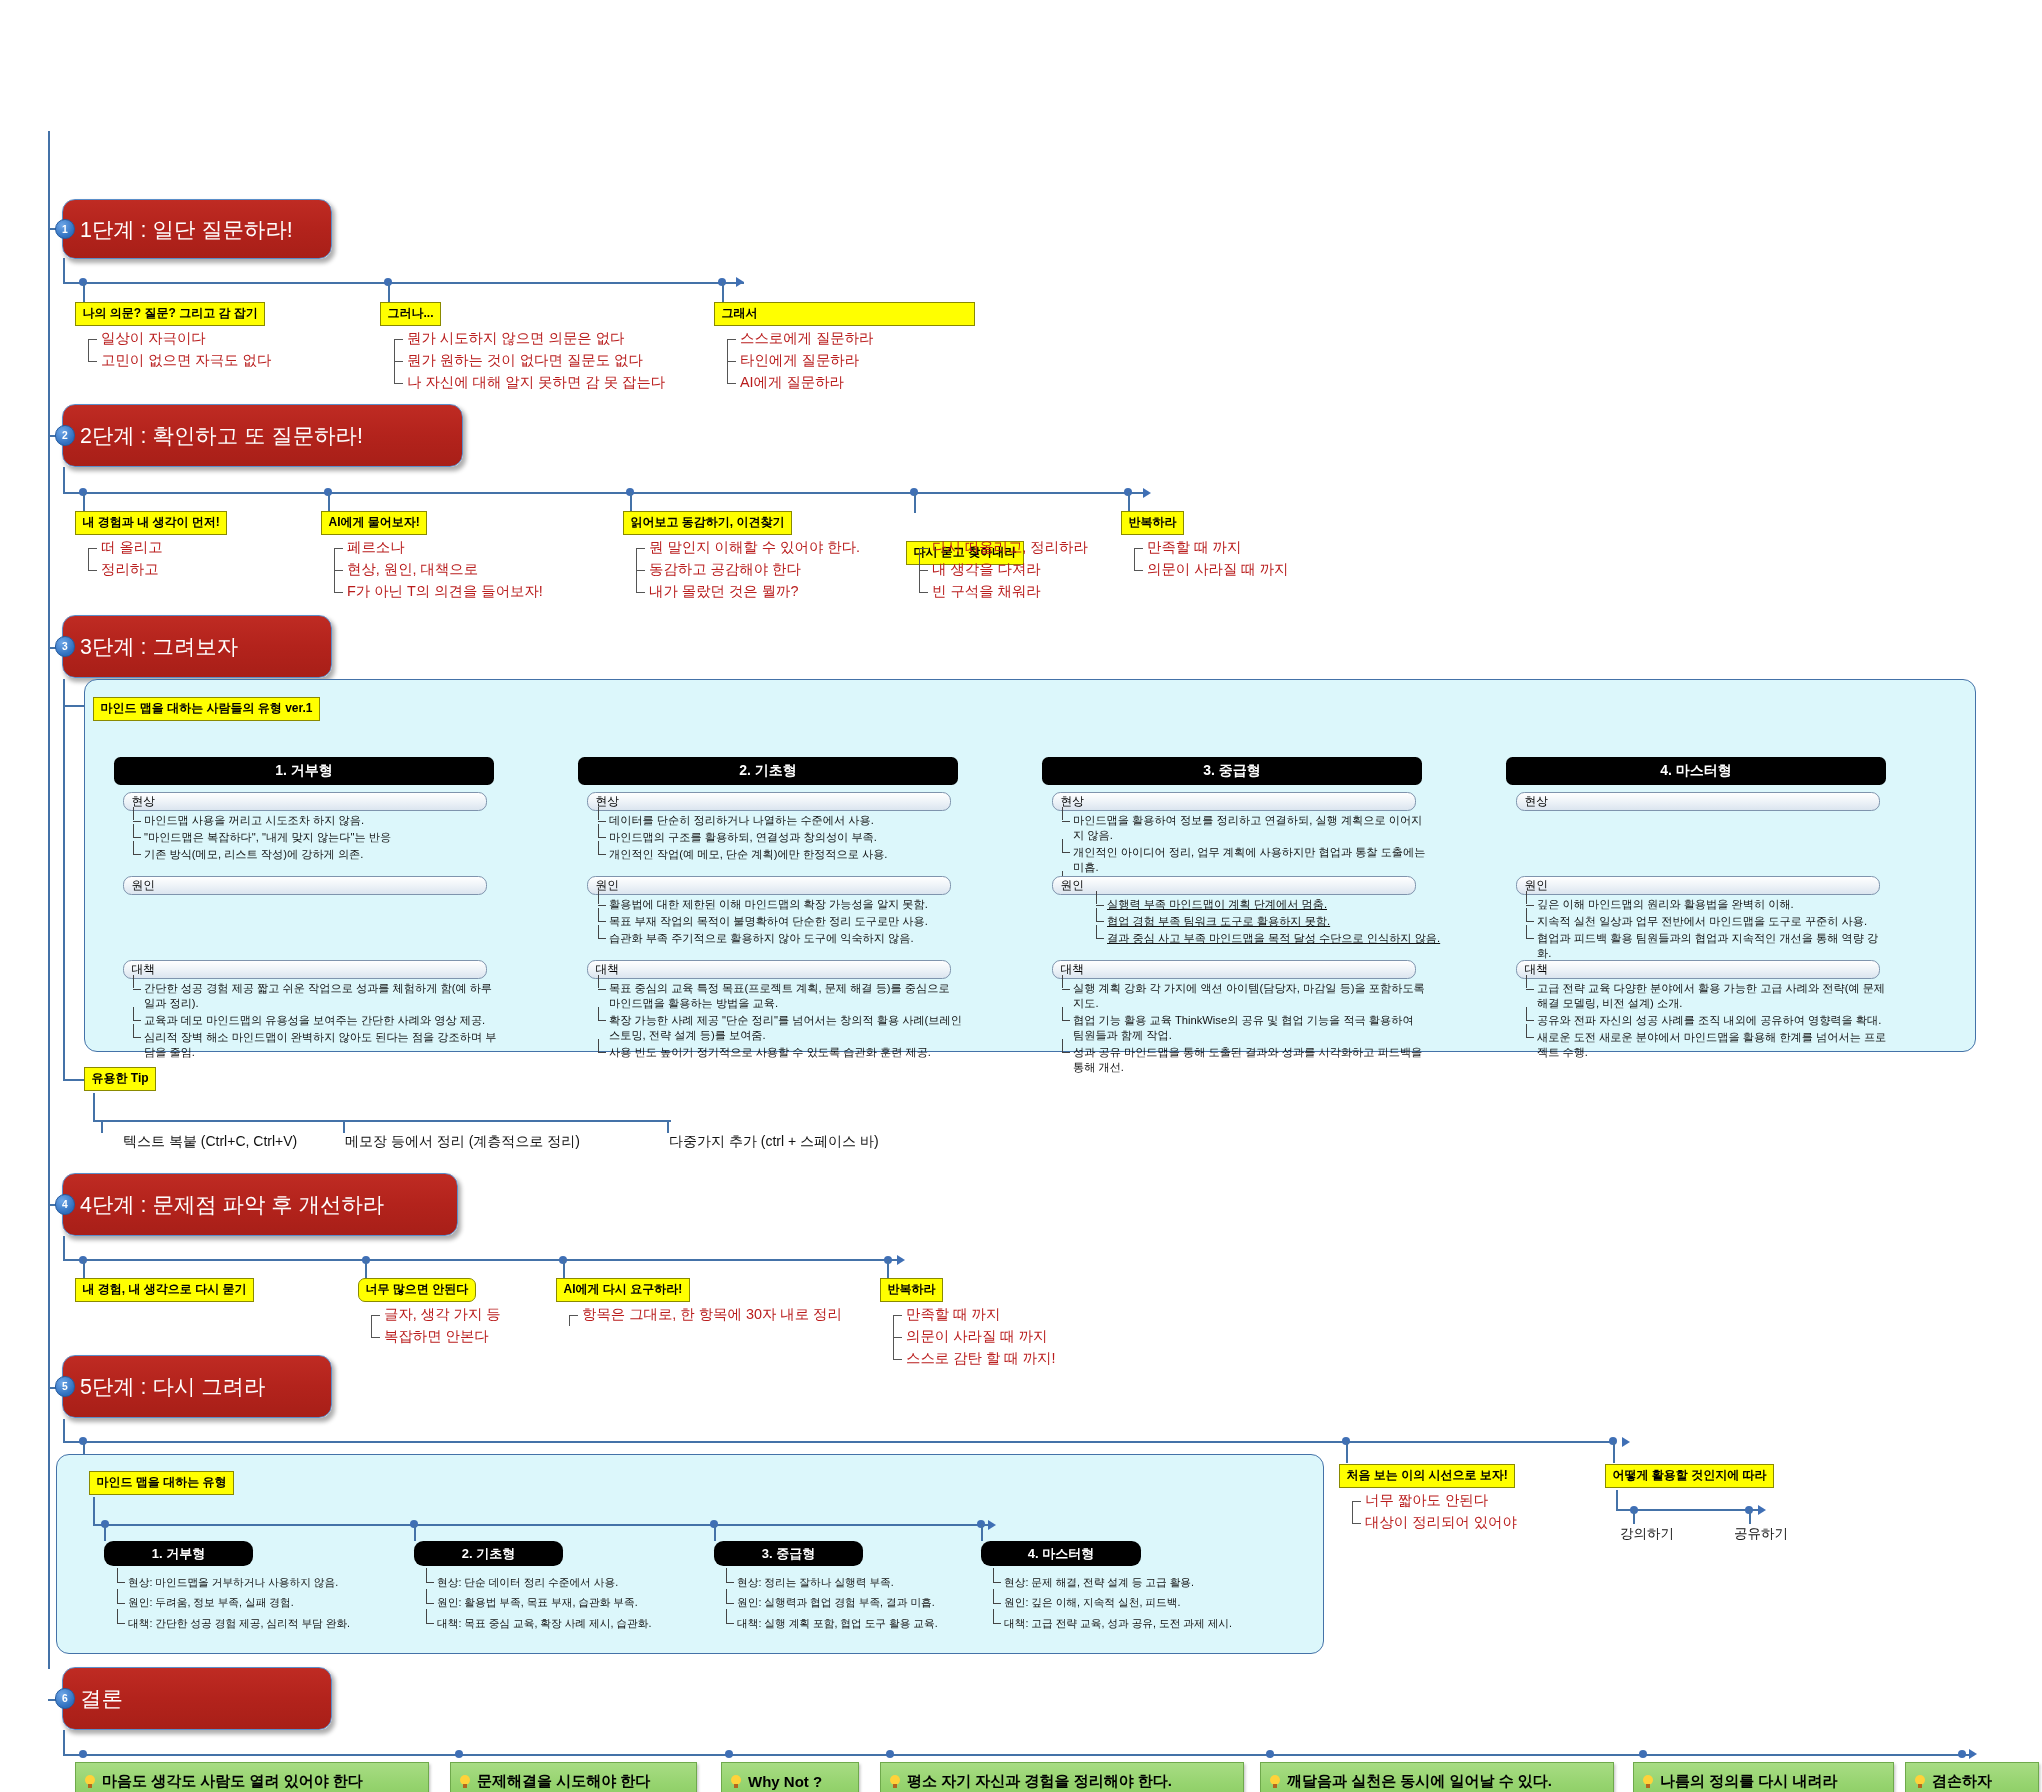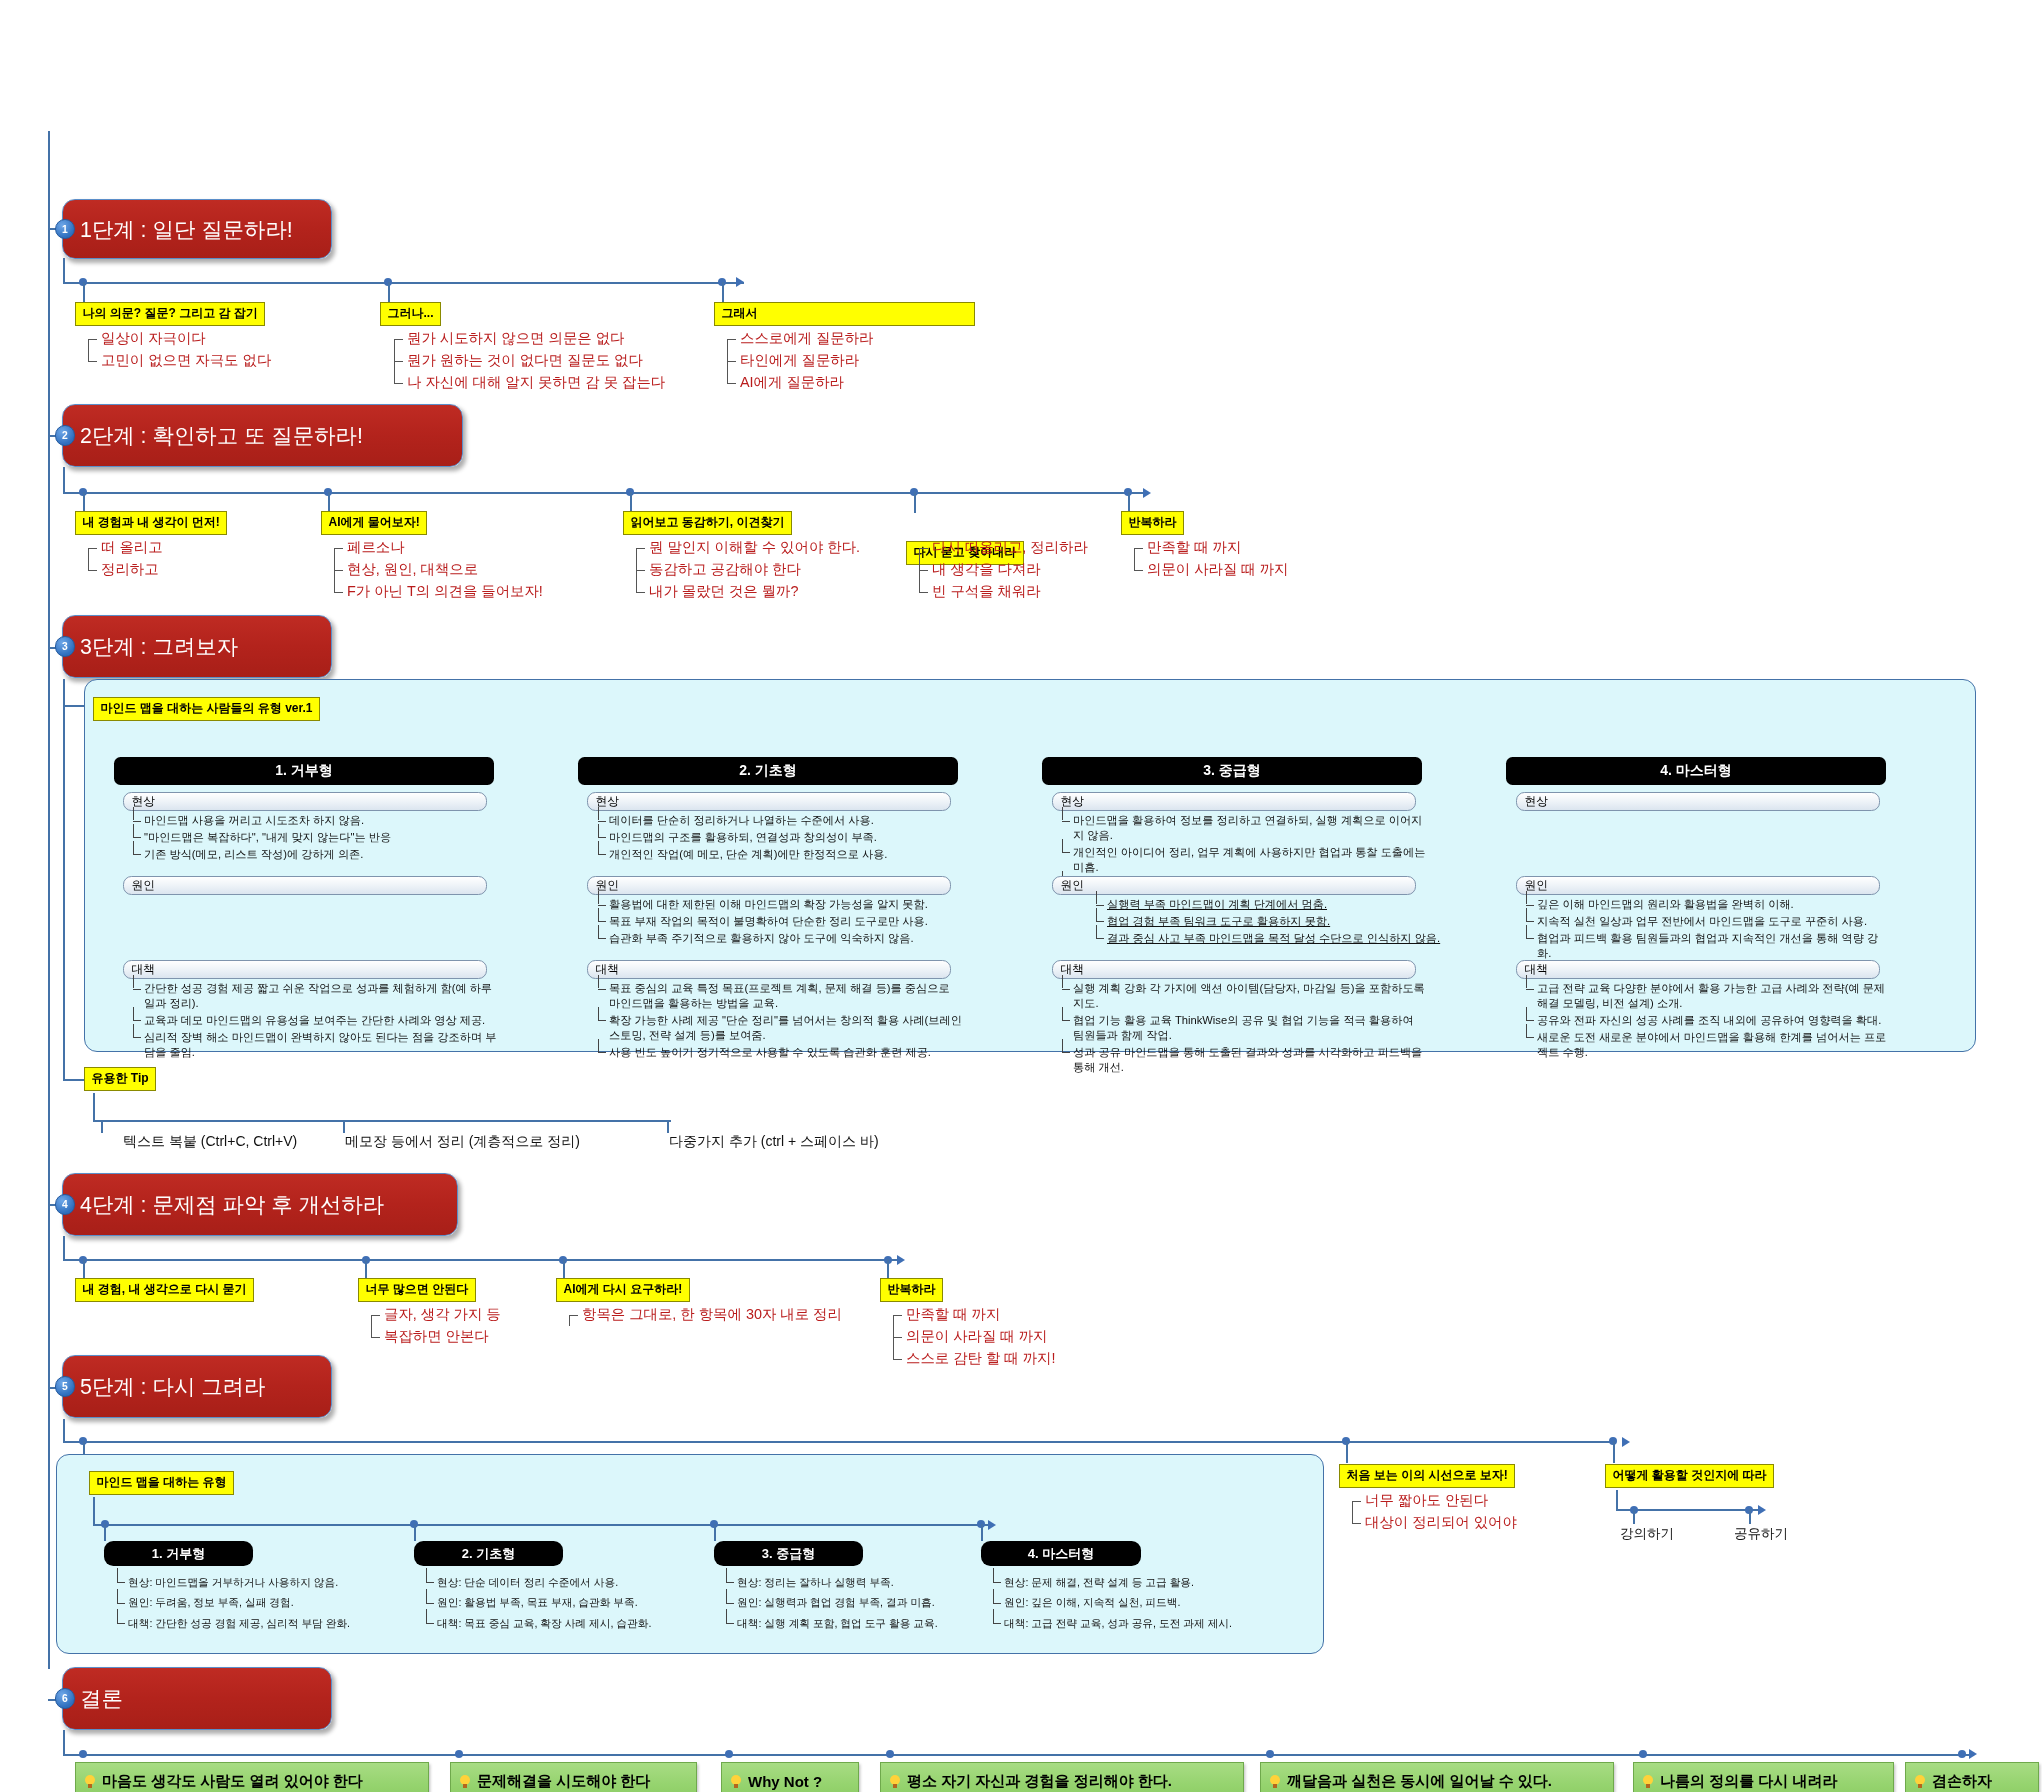--- a/index.html
+++ b/index.html
@@ -305,21 +305,21 @@
   <div class="node-dot" style="left:559px;top:1256px;"></div>
   <div class="node-dot" style="left:884px;top:1256px;"></div>
   <div class="arrow" style="left:897px;top:1255px;"></div>
   <div class="vline" style="left:83px;top:1259px;height:20.5px;"></div>
   <div class="vline" style="left:365px;top:1259px;height:20.5px;"></div>
   <div class="vline" style="left:563px;top:1259px;height:20.5px;"></div>
   <div class="vline" style="left:887px;top:1259px;height:20.5px;"></div>
 
   <div class="yhead" style="left:75px;top:1278px;">내 경험, 내 생각으로 다시 묻기</div>
 
-  <div class="yhead" style="left:358px;top:1278px;">너무 많으면 안된다</div>
+  <div class="yhead" style="left:358px;top:1278px;border-radius:7px;">너무 많으면 안된다</div>
   <div class="leaf-list" style="left:369px;top:1304px;">
     <div class="leaf">글자, 생각 가지 등</div>
     <div class="leaf">복잡하면 안본다</div>
   </div>
 
   <div class="yhead" style="left:556px;top:1278px;">AI에게 다시 요구하라!</div>
   <div class="leaf-list" style="left:567px;top:1304px;">
     <div class="leaf">항목은 그대로, 한 항목에 30자 내로 정리</div>
   </div>
 

